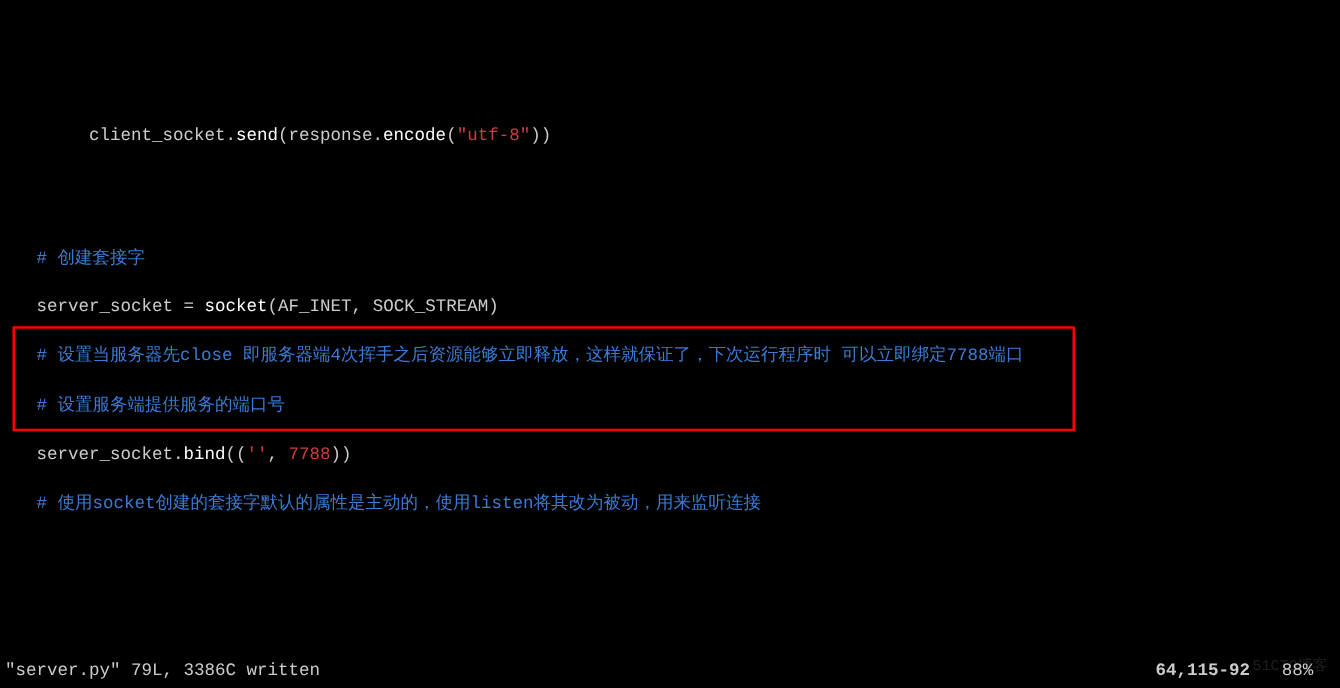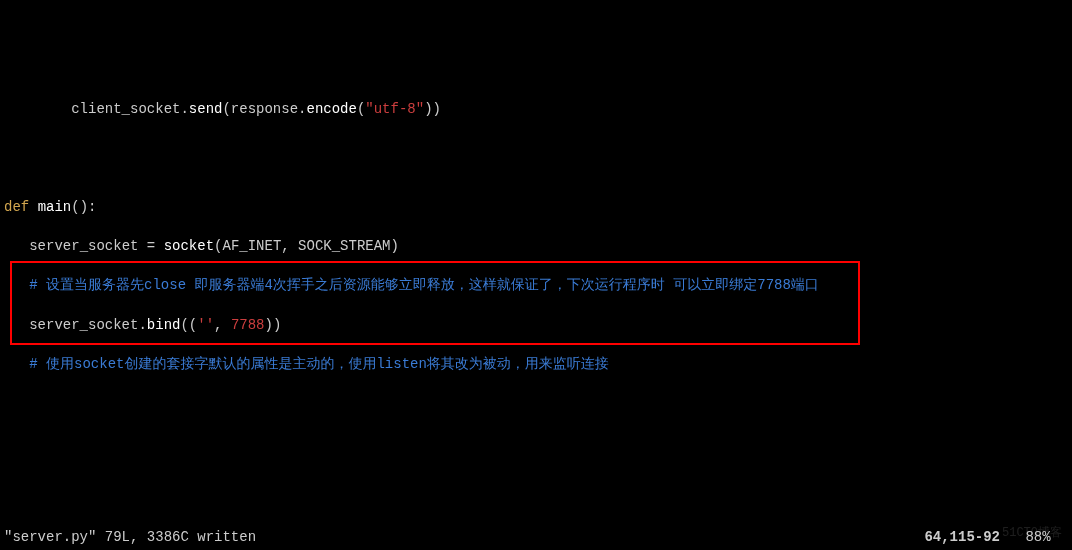--- a/index.html
+++ b/index.html
@@ -59,23 +59,24 @@
 </head>
 <body>
 
 
 
 <div class="editor">
 <span class="line">        client_socket.<span class="fn">send</span>(<span>response</span>.<span class="fn">encode</span>(<span class="str">"utf-8"</span>))</span>
 <span class="line"></span>
 <span class="line"></span>
 <span class="line"></span>
-<span class="line"><span class="kw">def</span> <span class="fn">main</span>():</span>
+<span class="line">   <span class="comment"># 创建套接字</span></span>
 <span class="line">   <span>server_socket</span> = <span class="fn">socket</span>(<span>AF_INET</span>, <span>SOCK_STREAM</span>)</span>
 <span class="line">   <span class="comment"># 设置当服务器先close 即服务器端4次挥手之后资源能够立即释放，这样就保证了，下次运行程序时 可以立即绑定7788端口</span></span>
+<span class="line">   <span class="comment"># 设置服务端提供服务的端口号</span></span>
 <span class="line">   server_socket.<span class="fn">bind</span>((<span class="str">''</span>, <span class="num">7788</span>))</span>
 <span class="line">   <span class="comment"># 使用socket创建的套接字默认的属性是主动的，使用listen将其改为被动，用来监听连接</span></span>
 
 <span class="line"></span>
 
 
 
 
 <span class="line"></span>
 

